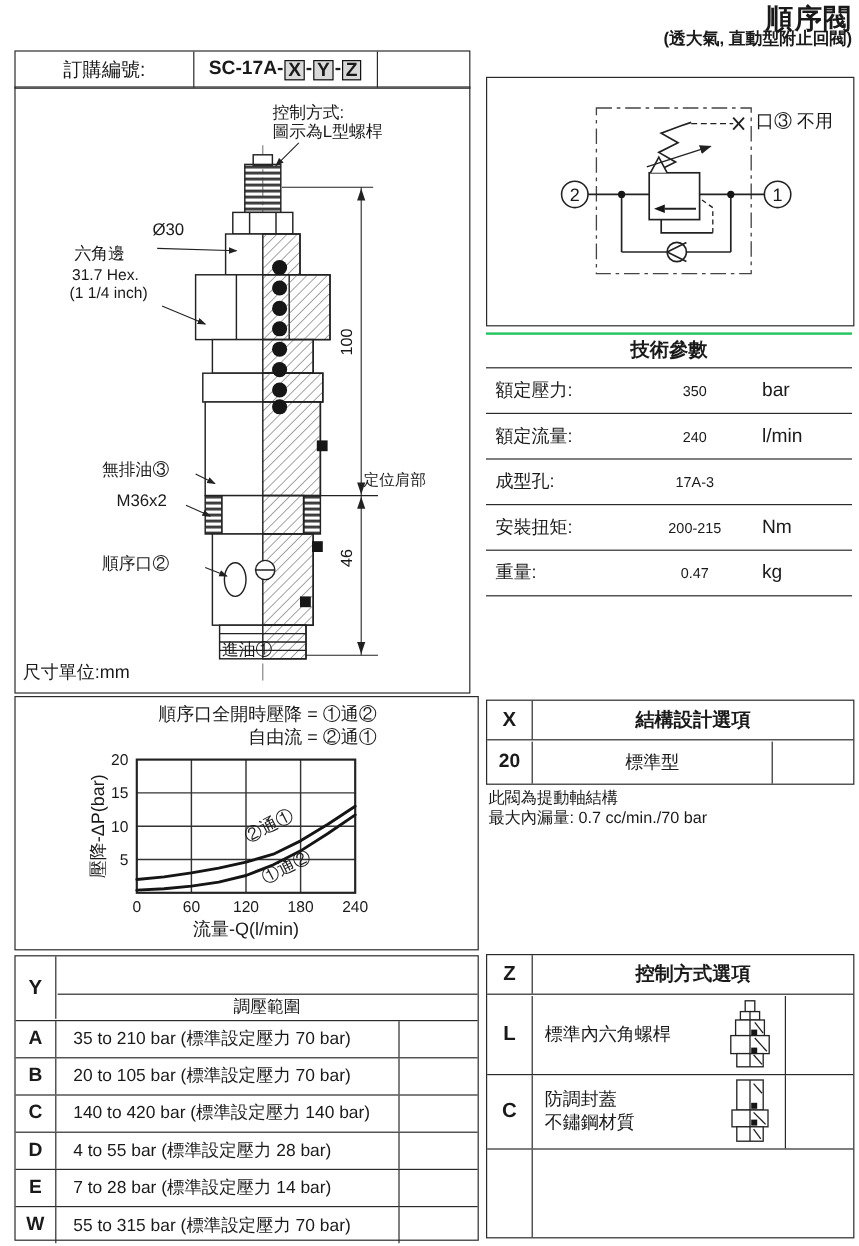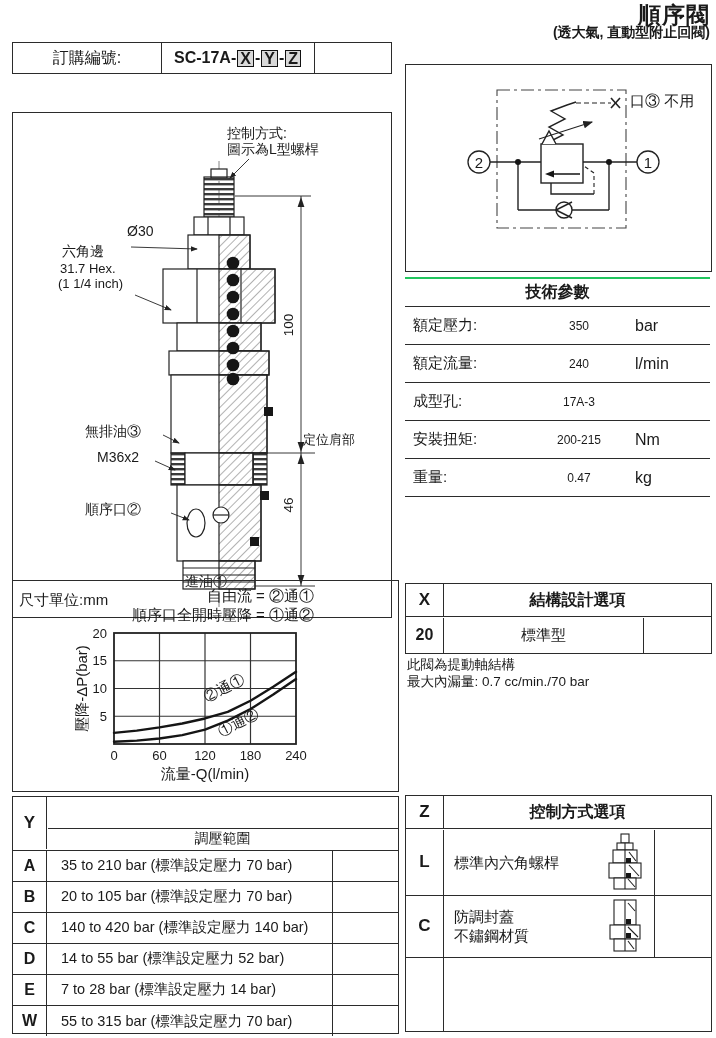--- a/index.html
+++ b/index.html
@@ -11,21 +11,21 @@
   .doc-title{right:6px;top:0px;font-size:23px;font-weight:bold;letter-spacing:1px;}
   .doc-subtitle{right:6px;top:24px;font-size:14px;font-weight:bold;}
   
   .order-box{left:12px;top:42px;width:378px;height:30px;display:flex;align-items:stretch;}
   .order-cell{display:flex;align-items:center;justify-content:center;}
   .order-c1{width:148px;font-size:16px;}
   .order-c2{width:152px;border-left:1.4px solid #2b2b2b;border-right:1.4px solid #2b2b2b;font-weight:bold;font-size:16px;}
   .order-c3{flex:1;}
   .code-box{display:inline-block;border:1.8px solid #111;background:#d9d9d9;padding:0 2px;margin:0 1px;line-height:15px;}
   
-  .drawing-box{left:12px;top:72px;width:378px;height:504px;margin-top:40px;}
+  .drawing-box{left:12px;top:72px;width:378px;height:504px;}
   .schematic-box{left:405px;top:64px;width:305px;height:206px;}
   .chart-box{left:12px;top:580px;width:385px;height:210px;}
   .dlabel{position:absolute;font-size:14px;white-space:nowrap;}
   .dlabel.small{font-size:13px;}
   .units-label{font-size:15px;}
   svg text{fill:#1a1a1a;}
   .tick{font-size:13px;font-family:"Liberation Sans",sans-serif;}
   .axis-label{font-size:15px;font-family:"Liberation Sans",sans-serif;}
   .series-label{font-size:14.5px;font-family:"Liberation Sans",sans-serif;}
   .dimtext{font-size:13.5px;font-family:"Liberation Sans",sans-serif;}
@@ -258,22 +258,22 @@
     </div>
     <div class="tt-row">
       <span class="tt-label">重量:</span>
       <span class="tt-value">0.47</span>
       <span class="tt-unit">kg</span>
     </div>
   </div>
 
   <div class="abs chart-box bordered">
     <div class="chart-titles">
+      <div>順序口全開時壓降 = ①通②</div>
       <div>自由流 = ②通①</div>
-      <div>順序口全開時壓降 = ①通②</div>
     </div>
     <svg id="perf-chart" width="382" height="206" viewBox="0 0 382 206" style="position:absolute;left:0;top:0;">
         <text x="101" y="179" text-anchor="middle" class="tick">0</text>
         <line x1="146.5" y1="52" x2="146.5" y2="163" stroke="#333" stroke-width="1.2"></line>
         <text x="146.5" y="179" text-anchor="middle" class="tick">60</text>
         <line x1="192" y1="52" x2="192" y2="163" stroke="#333" stroke-width="1.2"></line>
         <text x="192" y="179" text-anchor="middle" class="tick">120</text>
         <line x1="237.5" y1="52" x2="237.5" y2="163" stroke="#333" stroke-width="1.2"></line>
         <text x="237.5" y="179" text-anchor="middle" class="tick">180</text>
         <text x="283" y="179" text-anchor="middle" class="tick">240</text>
@@ -324,21 +324,21 @@
         <div class="y-label">20 to 105 bar  (標準設定壓力 70 bar)</div>
         <div class="y-empty"></div>
       </div>
       <div class="y-row">
         <div class="colcode">C</div>
         <div class="y-label">140 to 420 bar  (標準設定壓力 140 bar)</div>
         <div class="y-empty"></div>
       </div>
       <div class="y-row">
         <div class="colcode">D</div>
-        <div class="y-label">14 to  55  bar  (標準設定壓力 52 bar)</div>
+        <div class="y-label">4 to  55  bar  (標準設定壓力 28 bar)</div>
         <div class="y-empty"></div>
       </div>
       <div class="y-row">
         <div class="colcode">E</div>
         <div class="y-label">7 to  28  bar  (標準設定壓力 14 bar)</div>
         <div class="y-empty"></div>
       </div>
       <div class="y-row">
         <div class="colcode">W</div>
         <div class="y-label">55 to 315 bar  (標準設定壓力 70 bar)</div>

